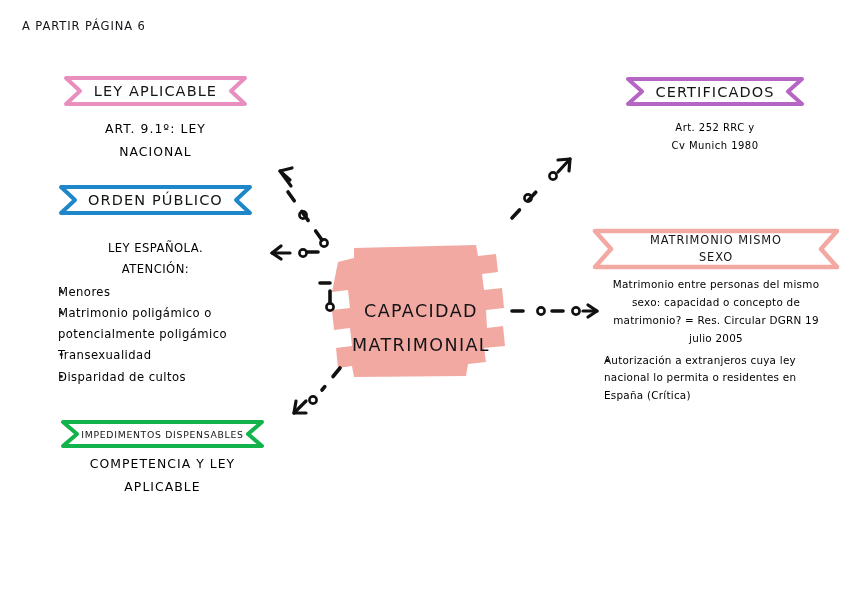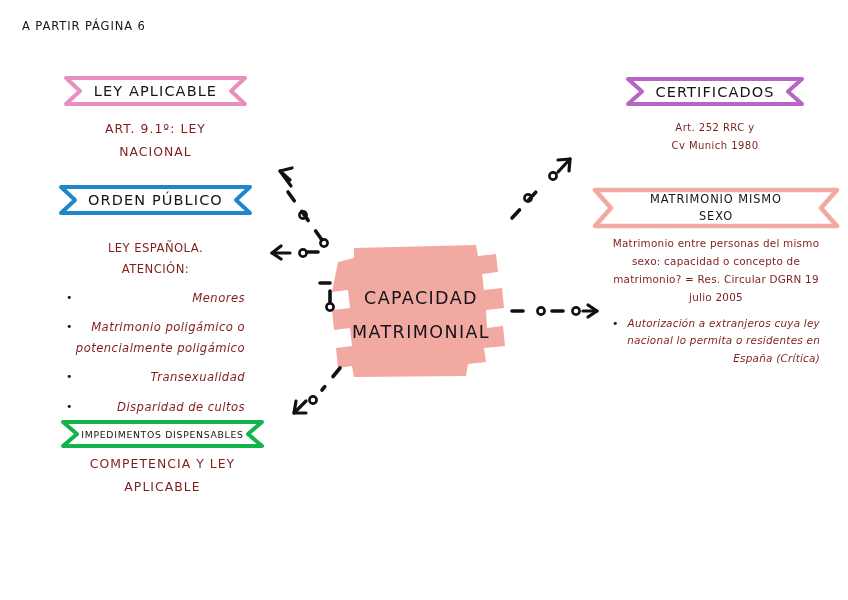--- a/index.html
+++ b/index.html
@@ -67,44 +67,43 @@
   .ribbon-lg .ribbon-label { font-size: 14.5px; }
   .ribbon-sm .ribbon-label { font-size: 9.3px; letter-spacing: 0.7px; }
   .ribbon-md .ribbon-label { font-size: 11.4px; letter-spacing: 0.9px; line-height: 1.45; }
 
   
   .body-text {
     text-align: center;
     font-size: 11.6px;
     line-height: 1.82;
     letter-spacing: 0.45px;
-    color: #7f1d1d;
+    color: #000000;
   }
   .body-text.caps {
     font-size: 12.4px;
     letter-spacing: 1.05px;
     line-height: 1.85;
   }
   .body-text.small {
     font-size: 10.4px;
     line-height: 1.72;
     letter-spacing: 0.25px;
   }
 
   
   ul.bullets {
     list-style: none;
     margin: 0;
     padding: 0;
   }
   ul.bullets > li {
     position: relative;
-    text-align: right;
-    margin: 8px;
-    font-style: italic;
+    text-align: left;
+    margin: 0;
   }
   ul.bullets > li::before {
     content: "\2022";
     position: absolute;
     left: 0;
     top: 0;
     font-size: 11px;
     line-height: inherit;
     color: #16161a;
   }
@@ -119,21 +118,21 @@
     height: 150px;
   }
   .center-node svg {
     position: absolute;
     left: 0;
     top: 0;
   }
   .center-label {
     position: absolute;
     left: 0;
-    top: 4px;
+    top: 17px;
     width: 190px;
     height: 150px;
     display: flex;
     flex-direction: column;
     align-items: center;
     justify-content: center;
     z-index: 3;
     font-size: 17.5px;
     letter-spacing: 1.4px;
     line-height: 1.95;
@@ -288,21 +287,21 @@
       </svg>
       <div class="ribbon-label">CERTIFICADOS</div>
     </div>
     <div class="body-text" style="margin-top:12px; font-size:10px;">
       <div>Art. 252 RRC y</div>
       <div>Cv Munich 1980</div>
     </div>
   </div>
 
   <div class="node" style="left:592px; top:187px; width:248px;">
-    <div class="ribbon ribbon-md" style="width:248px; height:42px;">
+    <div class="ribbon ribbon-md" style="width:248px; height:42px;margin-top:41px;">
       <svg width="248" height="42" viewBox="0 0 248 42">
         <path d="M3,3 L245,3 L229,21 L245,39 L3,39 L19,21 Z" fill="none" stroke="#f2a9a2" stroke-width="4.5" stroke-linejoin="round" stroke-linecap="round"></path>
       </svg>
       <div class="ribbon-label">
         <span>MATRIMONIO MISMO</span>
         <span>SEXO</span>
       </div>
     </div>
     <div class="body-text small" style="margin-top:6px; padding:0 8px;">Matrimonio entre personas del mismo sexo: capacidad o concepto de matrimonio? = Res. Circular DGRN 19 julio 2005</div>
     <ul class="bullets body-text small" style="margin-top:4px; padding:0 12px;">

